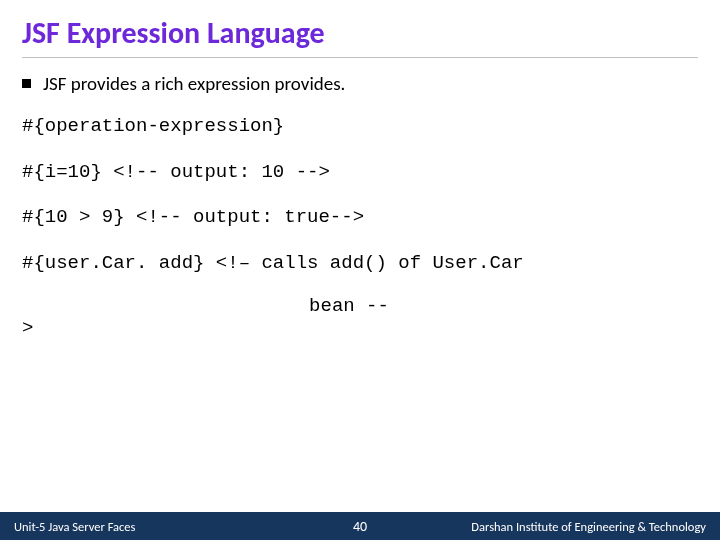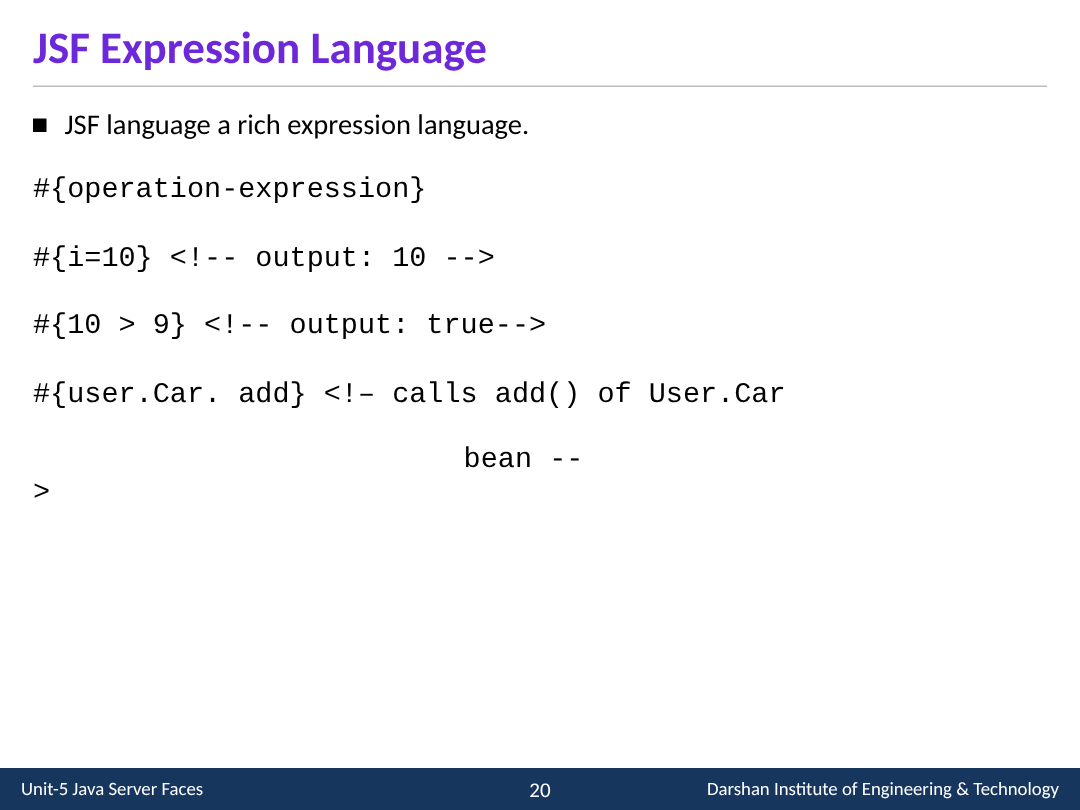--- a/index.html
+++ b/index.html
@@ -92,29 +92,29 @@
   }
 </style>
 </head>
 <body>
 
 <div class="slide">
   <div class="title">JSF Expression Language</div>
 
   <div class="bullet">
     <div class="sq"></div>
-    <div class="txt">JSF language a rich expression language.</div>
+    <div class="txt">JSF provides a rich expression provides.</div>
   </div>
 
   <div class="code code-line">#{operation-expression}</div>
 
   <div class="code code-line">#{i=10} &lt;!-- output: 10 --&gt;</div>
   <div class="code code-line">#{10 &gt; 9} &lt;!-- output: true--&gt;</div>
   <div class="code code-line">#{user.Car. add} &lt;!– calls add() of User.Car</div>
   <div class="cont">bean     --</div>
   <div class="gt">&gt;</div>
 </div>
 
 <div class="footer">
   <div class="footer-left">Unit-5 Java Server Faces</div>
-  <div class="footer-center">20</div>
+  <div class="footer-center">40</div>
   <div class="footer-right">Darshan Institute of Engineering &amp; Technology</div>
 </div>
 
 </body></html>

